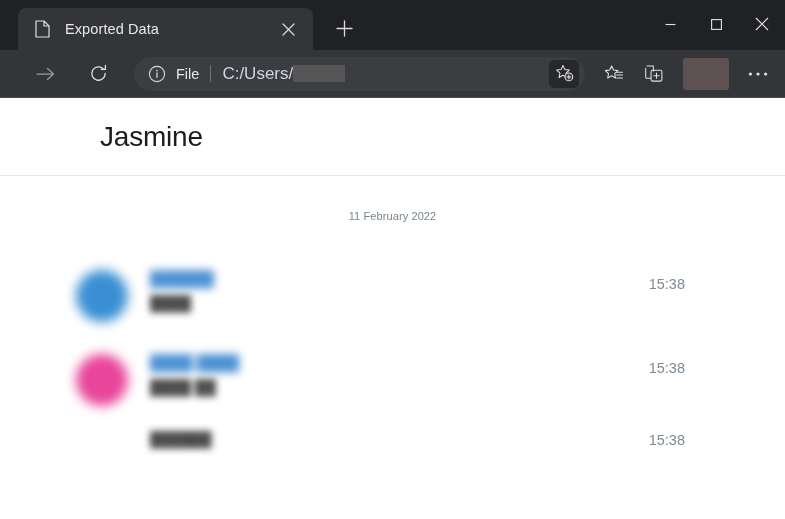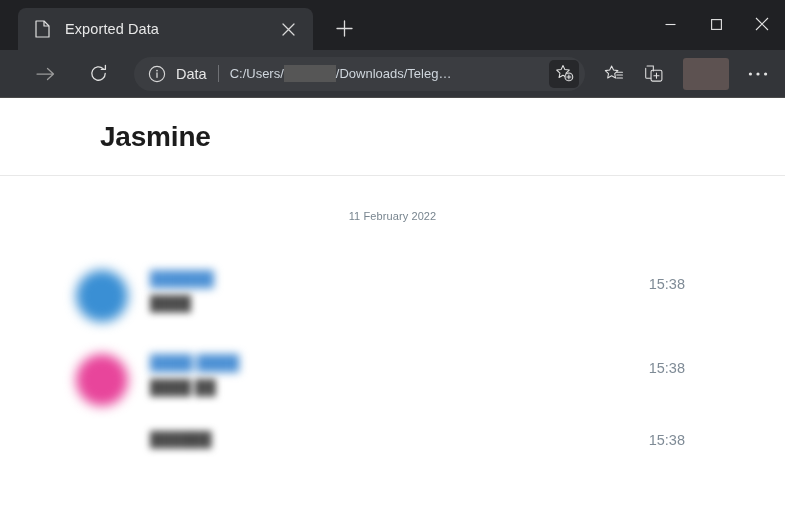--- a/index.html
+++ b/index.html
@@ -163,21 +163,21 @@
     height: 17px;
     background: #6f7175;
     margin: 0 11px;
     flex: 0 0 auto;
   }
   .url-wrap {
     flex: 1 1 auto;
     display: flex;
     align-items: center;
     color: #cfd6dd;
-    font-size: 13px;
+    font-size: 17px;
     white-space: nowrap;
     overflow: hidden;
     min-width: 0;
   }
   .url-redaction {
     display: inline-block;
     width: 52px;
     height: 17px;
     background: #565656;
     vertical-align: middle;
@@ -226,21 +226,21 @@
   .page-header {
     height: 78px;
     border-bottom: 1px solid #e8e8e8;
     display: flex;
     align-items: center;
     padding-left: 100px;
     box-sizing: border-box;
   }
   .page-title {
     font-size: 28px;
-    font-weight: bold;
+    font-weight: normal;
     color: #1c1c1c;
     letter-spacing: -0.2px;
   }
 
   .history {
     padding-top: 28px;
   }
   .date-divider {
     text-align: center;
     color: #78858f;
@@ -365,26 +365,25 @@
     </div>
 
     <div class="omnibox">
       <span class="info-icon">
         <svg width="18" height="18" viewBox="0 0 18 18">
           <circle cx="9" cy="9" r="7.6" stroke="currentColor" stroke-width="1.15" fill="none"></circle>
           <path d="M9 7.9v4.4" stroke="currentColor" stroke-width="1.3" stroke-linecap="round"></path>
           <circle cx="9" cy="5.6" r="0.85" fill="currentColor"></circle>
         </svg>
       </span>
-      <span class="scheme-label">Data</span>
+      <span class="scheme-label">File</span>
       <span class="omni-sep"></span>
       <span class="url-wrap">
         <span>C:/Users/</span>
         <span class="url-redaction"></span>
-        <span>/Downloads/Teleg…</span>
       </span>
       <span class="omni-star">
         <svg width="19" height="19" viewBox="0 0 20 20">
           <path d="M8.4 1.6l2 4.3 4.6.5-3.4 3.2.95 4.6-4.15-2.3-4.15 2.3.95-4.6L1.8 6.4l4.6-.5z" stroke="currentColor" stroke-width="1.1" fill="none" stroke-linejoin="round"></path>
           <circle cx="14.6" cy="13.6" r="4.1" fill="#3b3d41" stroke="currentColor" stroke-width="1.1"></circle>
           <path d="M14.6 11.6v4M12.6 13.6h4" stroke="currentColor" stroke-width="1.1" stroke-linecap="round"></path>
         </svg>
       </span>
     </div>
 

